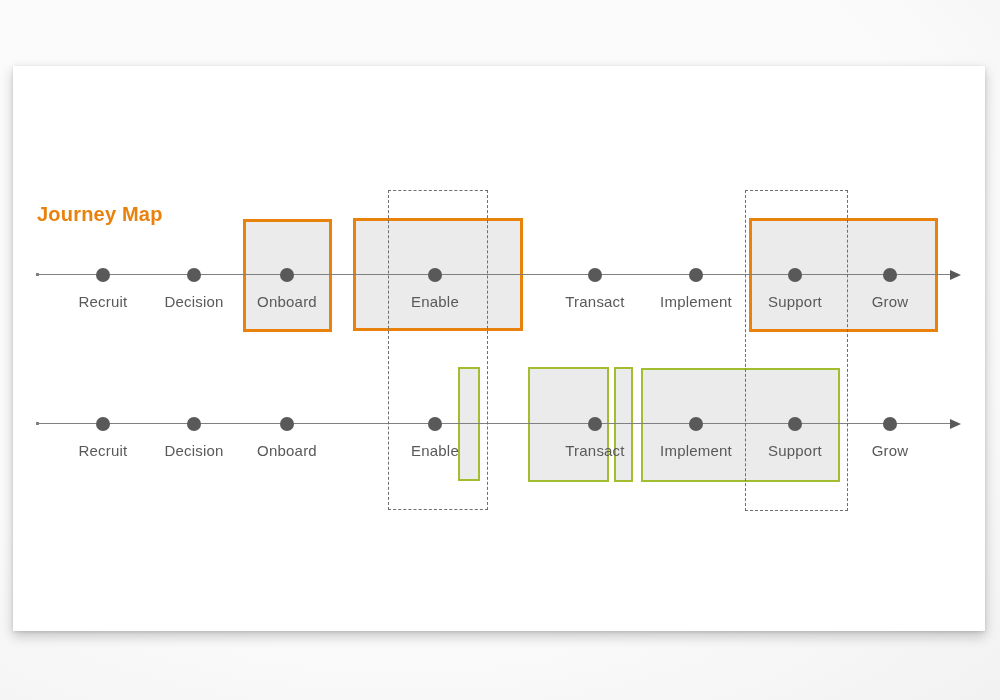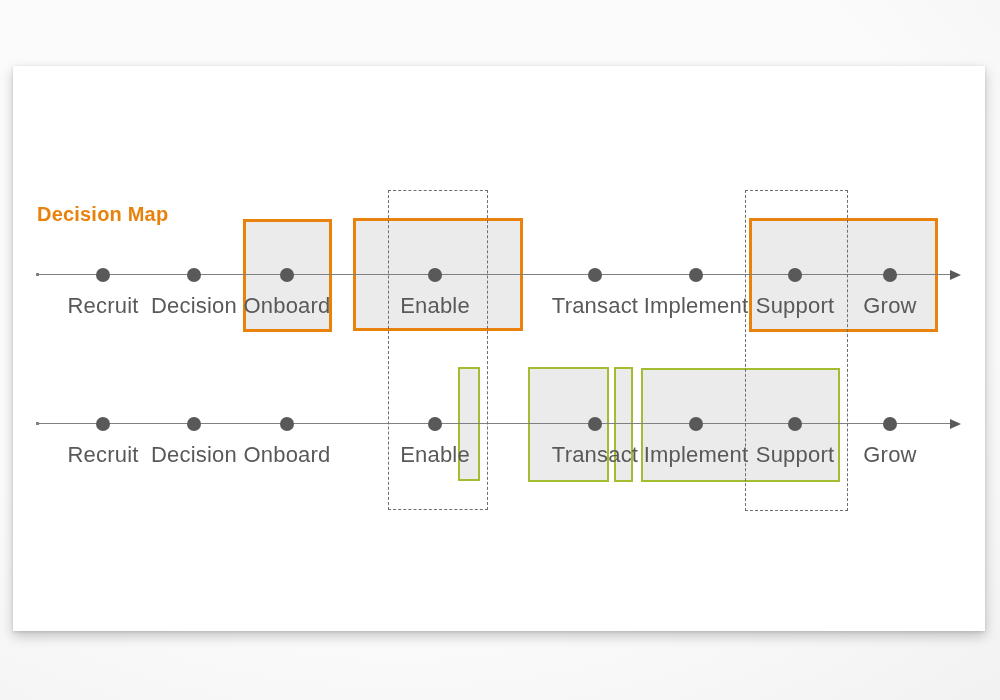--- a/index.html
+++ b/index.html
@@ -33,35 +33,35 @@
     position:absolute;width:0;height:0;z-index:2;
     border-left:11px solid var(--dot,#595959);
     border-top:5px solid transparent;border-bottom:5px solid transparent;
   }
   .dot{
     position:absolute;width:14px;height:14px;border-radius:50%;
     background:var(--dot,#595959);transform:translate(-50%,-50%);z-index:3;
   }
   .stage-label{
     position:absolute;transform:translateX(-50%);z-index:3;
-    font-size:22px;color:var(--label-text,#595959);white-space:nowrap;
+    font-size:15px;color:var(--label-text,#595959);white-space:nowrap;
     letter-spacing:0.2px;
   }
   .dashed-zone{
     position:absolute;border:1px dashed var(--dashed,#6E6E6E);
     box-sizing:border-box;z-index:4;background:transparent;
   }
 </style>
 </head>
 <body>
 
 <div class="viewport">
   <div class="card"></div>
 
-  <div class="map-title orange" style="left:37px;top:203px;">Decision Map</div>
+  <div class="map-title orange" style="left:37px;top:203px;">Journey Map</div>
 
   <div class="hl orange" style="left:243px;top:219px;width:89px;height:113px;"></div>
   <div class="hl orange" style="left:353px;top:218px;width:170px;height:113px;"></div>
   <div class="hl orange" style="left:749px;top:218px;width:189px;height:114px;"></div>
 
   <div class="hl green" style="left:458px;top:367px;width:22px;height:114px;"></div>
   <div class="hl green" style="left:528px;top:367px;width:81px;height:115px;"></div>
   <div class="hl green" style="left:614px;top:367px;width:19px;height:115px;"></div>
   <div class="hl green" style="left:641px;top:368px;width:199px;height:114px;"></div>
 

